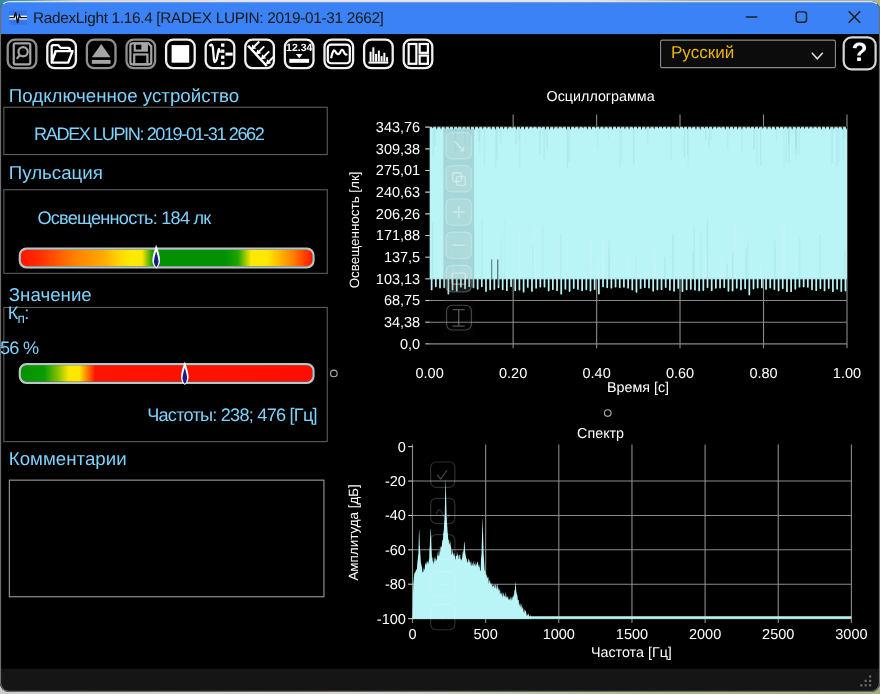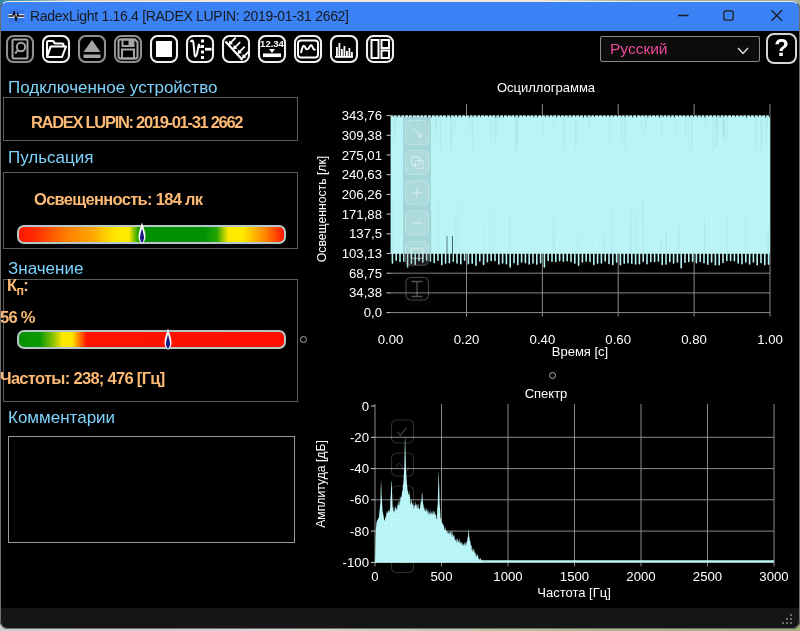--- a/index.html
+++ b/index.html
@@ -3,21 +3,21 @@
 *{margin:0;padding:0;box-sizing:border-box}
 html,body{width:800px;height:631px;overflow:hidden}
 body{font-family:"Liberation Sans",sans-serif;background:linear-gradient(to right,#2f8ba1 0%,#4aa0b2 3%,#d8d0c6 9%,#efe8df 30%,#ece5da 68%,#a7b392 79%,#a8b493 100%);}
 #win{position:absolute;left:0;top:1px;width:800px;height:627.5px;border-radius:8px;background:#000;overflow:hidden}
 #inner{position:absolute;left:0;top:-1px;width:800px;height:631px}
 #winborder{position:absolute;left:0;top:1px;width:800px;height:627.5px;border-radius:8px;border:1px solid #6e6e6e;border-top-color:#efe9e2;box-sizing:border-box;z-index:60;pointer-events:none}
 #titlebar{position:absolute;left:0;top:0;width:100%;height:31px;background:#3b82f6}
 #title{position:absolute;left:30px;top:7.5px;font-size:14px;color:#191919;letter-spacing:-0.3px}
 .lab{position:absolute;color:#7dd3fc;font-size:17px}
 .box{position:absolute;border:1px solid #5c5c5c;background:#000}
-.bw{color:#fdba74;font-weight:bold;font-size:16.5px;position:absolute;letter-spacing:-0.7px}
+.bw{color:#7dd3fc;font-weight:normal;font-size:16.5px;position:absolute;letter-spacing:-0.7px}
 #statusbar{position:absolute;left:0;top:607.5px;width:100%;height:20.5px;background:#151515}
 .circ{position:absolute;width:7px;height:7px;border:1.4px solid #b0b0b0;border-radius:50%;background:#000}
 </style></head><body>
 <div id="bsliver" style="position:absolute;left:0;top:620px;width:800px;height:11px;background:linear-gradient(to right,#cdcdcd 0%,#d6d5d0 40%,#aab887 75%,#9db07c 100%)"></div>
 <div id="win">
     <div id="inner">
       <div id="titlebar">
         <svg width="17" height="16" viewBox="0 0 17 16" style="position:absolute;left:8px;top:8px">
           <rect x="0.5" y="1.5" width="16" height="5.2" rx="1.2" fill="#3575e8"></rect>
           <rect x="0.5" y="9.3" width="16" height="5.2" rx="1.2" fill="#3575e8"></rect>
@@ -112,21 +112,21 @@
       </svg>
       <svg width="30" height="30" viewBox="0 0 30 30" style="position:absolute;left:365px;top:34px">
         <rect x="2" y="2" width="26" height="26" rx="6.5" fill="none" stroke="#f0f0f0" stroke-width="2.1"></rect>
         <g stroke="#ffffff" fill="none" stroke-width="2">
           <rect x="6.5" y="6" width="7" height="18"></rect>
           <rect x="16.5" y="6" width="7.5" height="8"></rect>
           <rect x="16.5" y="16.5" width="7.5" height="7.5"></rect>
         </g>
       </svg>
       <div style="position:absolute;left:600px;top:36px;width:160px;height:26px;border:1px solid #8a8a8a;background:#0c0c0c;border-radius:2px">
-        <div style="position:absolute;left:9px;top:3px;font-size:15.5px;color:#ec4899">Русский</div>
+        <div style="position:absolute;left:9px;top:3px;font-size:15.5px;color:#eab308">Русский</div>
         <svg width="12" height="8" viewBox="0 0 12 8" style="position:absolute;right:10px;top:10px">
           <path d="M1 1 L6 6.5 L11 1" fill="none" stroke="#e0e0e0" stroke-width="1.4"></path>
         </svg>
       </div>
       <div style="position:absolute;left:766px;top:33px;width:31px;height:31px;border:2.2px solid #d6d6d6;border-radius:8px;">
         <div style="position:absolute;left:0;right:0;top:-1px;text-align:center;font-size:24px;font-weight:bold;color:#fff">?</div>
       </div>
       <div class="lab" style="left:8px;top:78px">Подключенное устройство</div>
       <div class="box" style="left:3px;top:97px;width:295px;height:44px"></div>
       <div class="bw" style="left:31px;top:113px;letter-spacing:-1.3px">RADEX LUPIN: 2019-01-31 2662</div>
@@ -140,21 +140,21 @@
       </svg>
       <div class="lab" style="left:8px;top:259px">Значение</div>
       <div class="box" style="left:3px;top:279px;width:295px;height:123px"></div>
       <div class="bw" style="left:7px;top:276px">К<span style="font-size:12.5px;vertical-align:-3.5px">п</span>:</div>
       <div class="bw" style="left:0;top:308px;width:300px;">56 %</div>
       <div style="position:absolute;left:17px;top:330px;width:269px;height:19px;border:2px solid #b7c6c6;border-radius:7px;background:linear-gradient(to right,#079201 0%,#0b9b04 8%,#8fc400 13%,#ffe800 16.5%,#ffe800 20%,#fd1400 25.5%,#fd0f00 100%)"></div>
       <svg width="14" height="26" viewBox="-7 -13 14 26" style="position:absolute;left:161.0px;top:326.3px">
         <path d="M0 -10.4 C1.5 -6.2 3.5 -0.3 3.5 3.8 Q3.4 8.4 0 11 Q-3.4 8.4 -3.5 3.8 C-3.5 -0.3 -1.5 -6.2 0 -10.4 Z" fill="#fbfbfb"></path>
         <path d="M0 -4.6 C0.8 -2 2.1 2.6 2.1 5.1 Q1.7 8.2 0 9.9 Q-1.7 8.2 -2.1 5.1 C-2.1 2.6 -0.8 -2 0 -4.6 Z" fill="#191987"></path>
       </svg>
-      <div class="bw" style="left:0;top:369px;width:288px;text-align:left">Частоты: 238; 476 [Гц]</div>
+      <div class="bw" style="left:0;top:369px;width:288px;text-align:right">Частоты: 238; 476 [Гц]</div>
       <div class="lab" style="left:8px;top:408px">Комментарии</div>
       <div class="box" style="left:8px;top:436px;width:287px;height:107px;border-color:#9a9a9a"></div>
       <svg width="500" height="300" viewBox="300 70 500 300" style="position:absolute;left:300px;top:70px">
         <g stroke="#8a8a8a" stroke-width="1">
           <line x1="390.6" y1="115.6" x2="770.0" y2="115.6"></line>
           <line x1="390.6" y1="135.3" x2="770.0" y2="135.3"></line>
           <line x1="390.6" y1="155.0" x2="770.0" y2="155.0"></line>
           <line x1="390.6" y1="174.7" x2="770.0" y2="174.7"></line>
           <line x1="390.6" y1="194.4" x2="770.0" y2="194.4"></line>
           <line x1="390.6" y1="214.1" x2="770.0" y2="214.1"></line>

